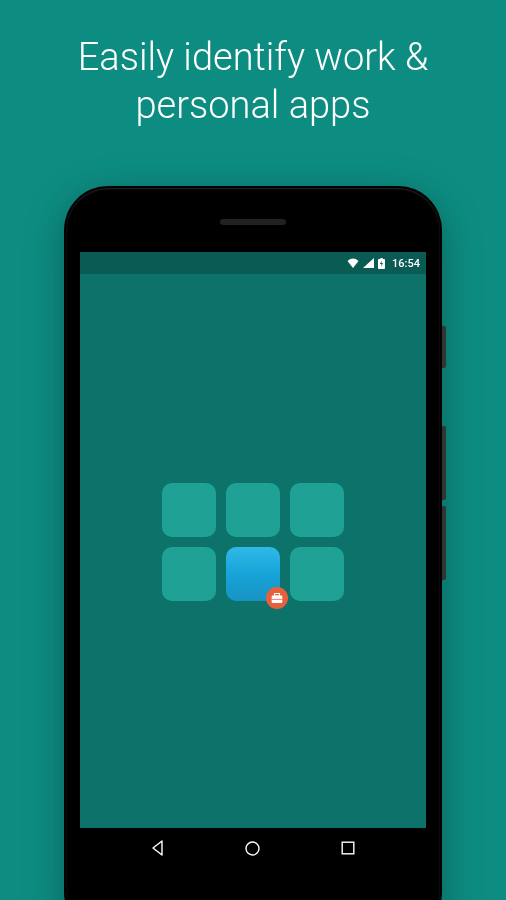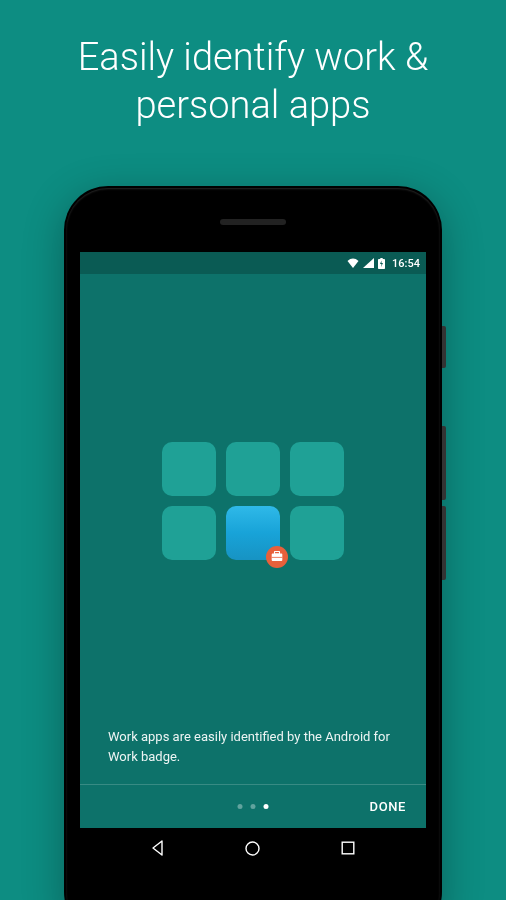--- a/index.html
+++ b/index.html
@@ -230,31 +230,22 @@
                 <rect x="0.7" y="2.6" width="10.6" height="7.5" rx="1" fill="#fff"></rect>
                 <rect x="0.7" y="5.9" width="10.6" height="0.8" fill="#e8603b"></rect>
               </svg>
             </div>
           </div>
           <div class="app-tile"></div>
         </div>
       </div>
 
       <div class="text-block">
-        <div class="onboard-body">Work apps are easily identified by the Android for Work badge.</div>
-      </div>
-
-      <div class="bottom-bar">
-        <div class="pager-dots">
-          <div class="dot"></div>
-          <div class="dot"></div>
-          <div class="dot active"></div>
-        </div>
-        <div class="done-btn">DONE</div>
-      </div>
+      </div>
+
     </div>
 
     <div class="nav-bar">
       <div class="nav-btn">
         <svg width="16" height="16" viewBox="0 0 16 16">
             <path d="M12 1 L3 8 L12 15 Z" fill="none" stroke="#fff" stroke-width="1.4" stroke-linejoin="round"></path>
           </svg>
       </div>
       <div class="nav-btn">
         <svg width="17" height="17" viewBox="0 0 17 17">

